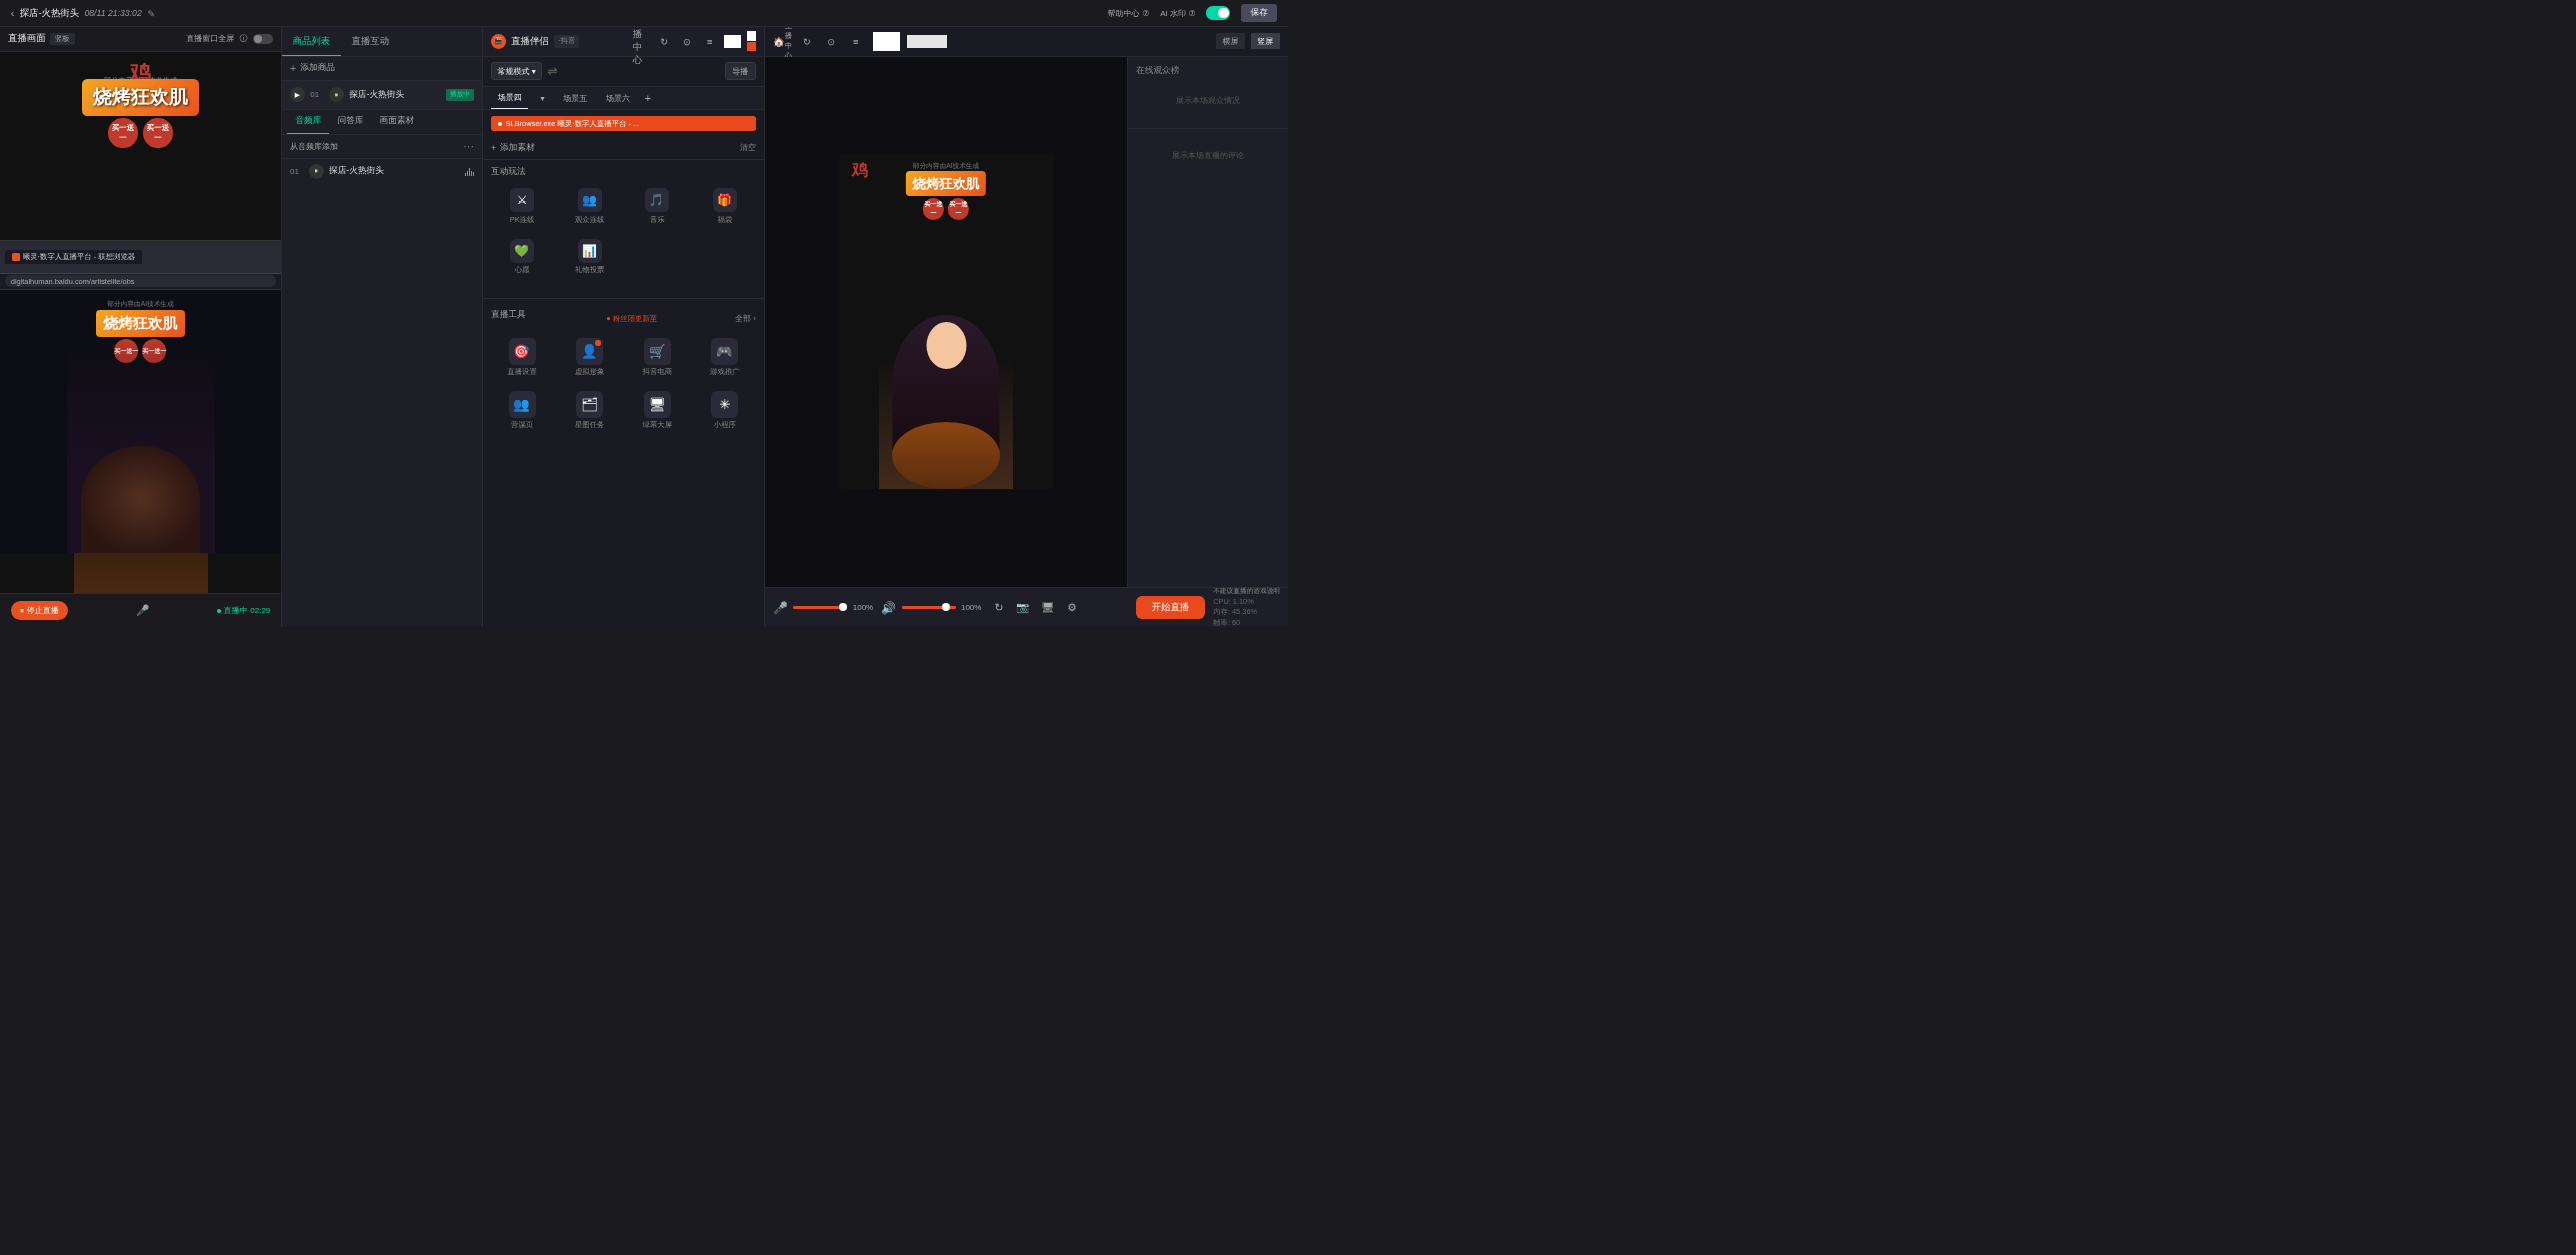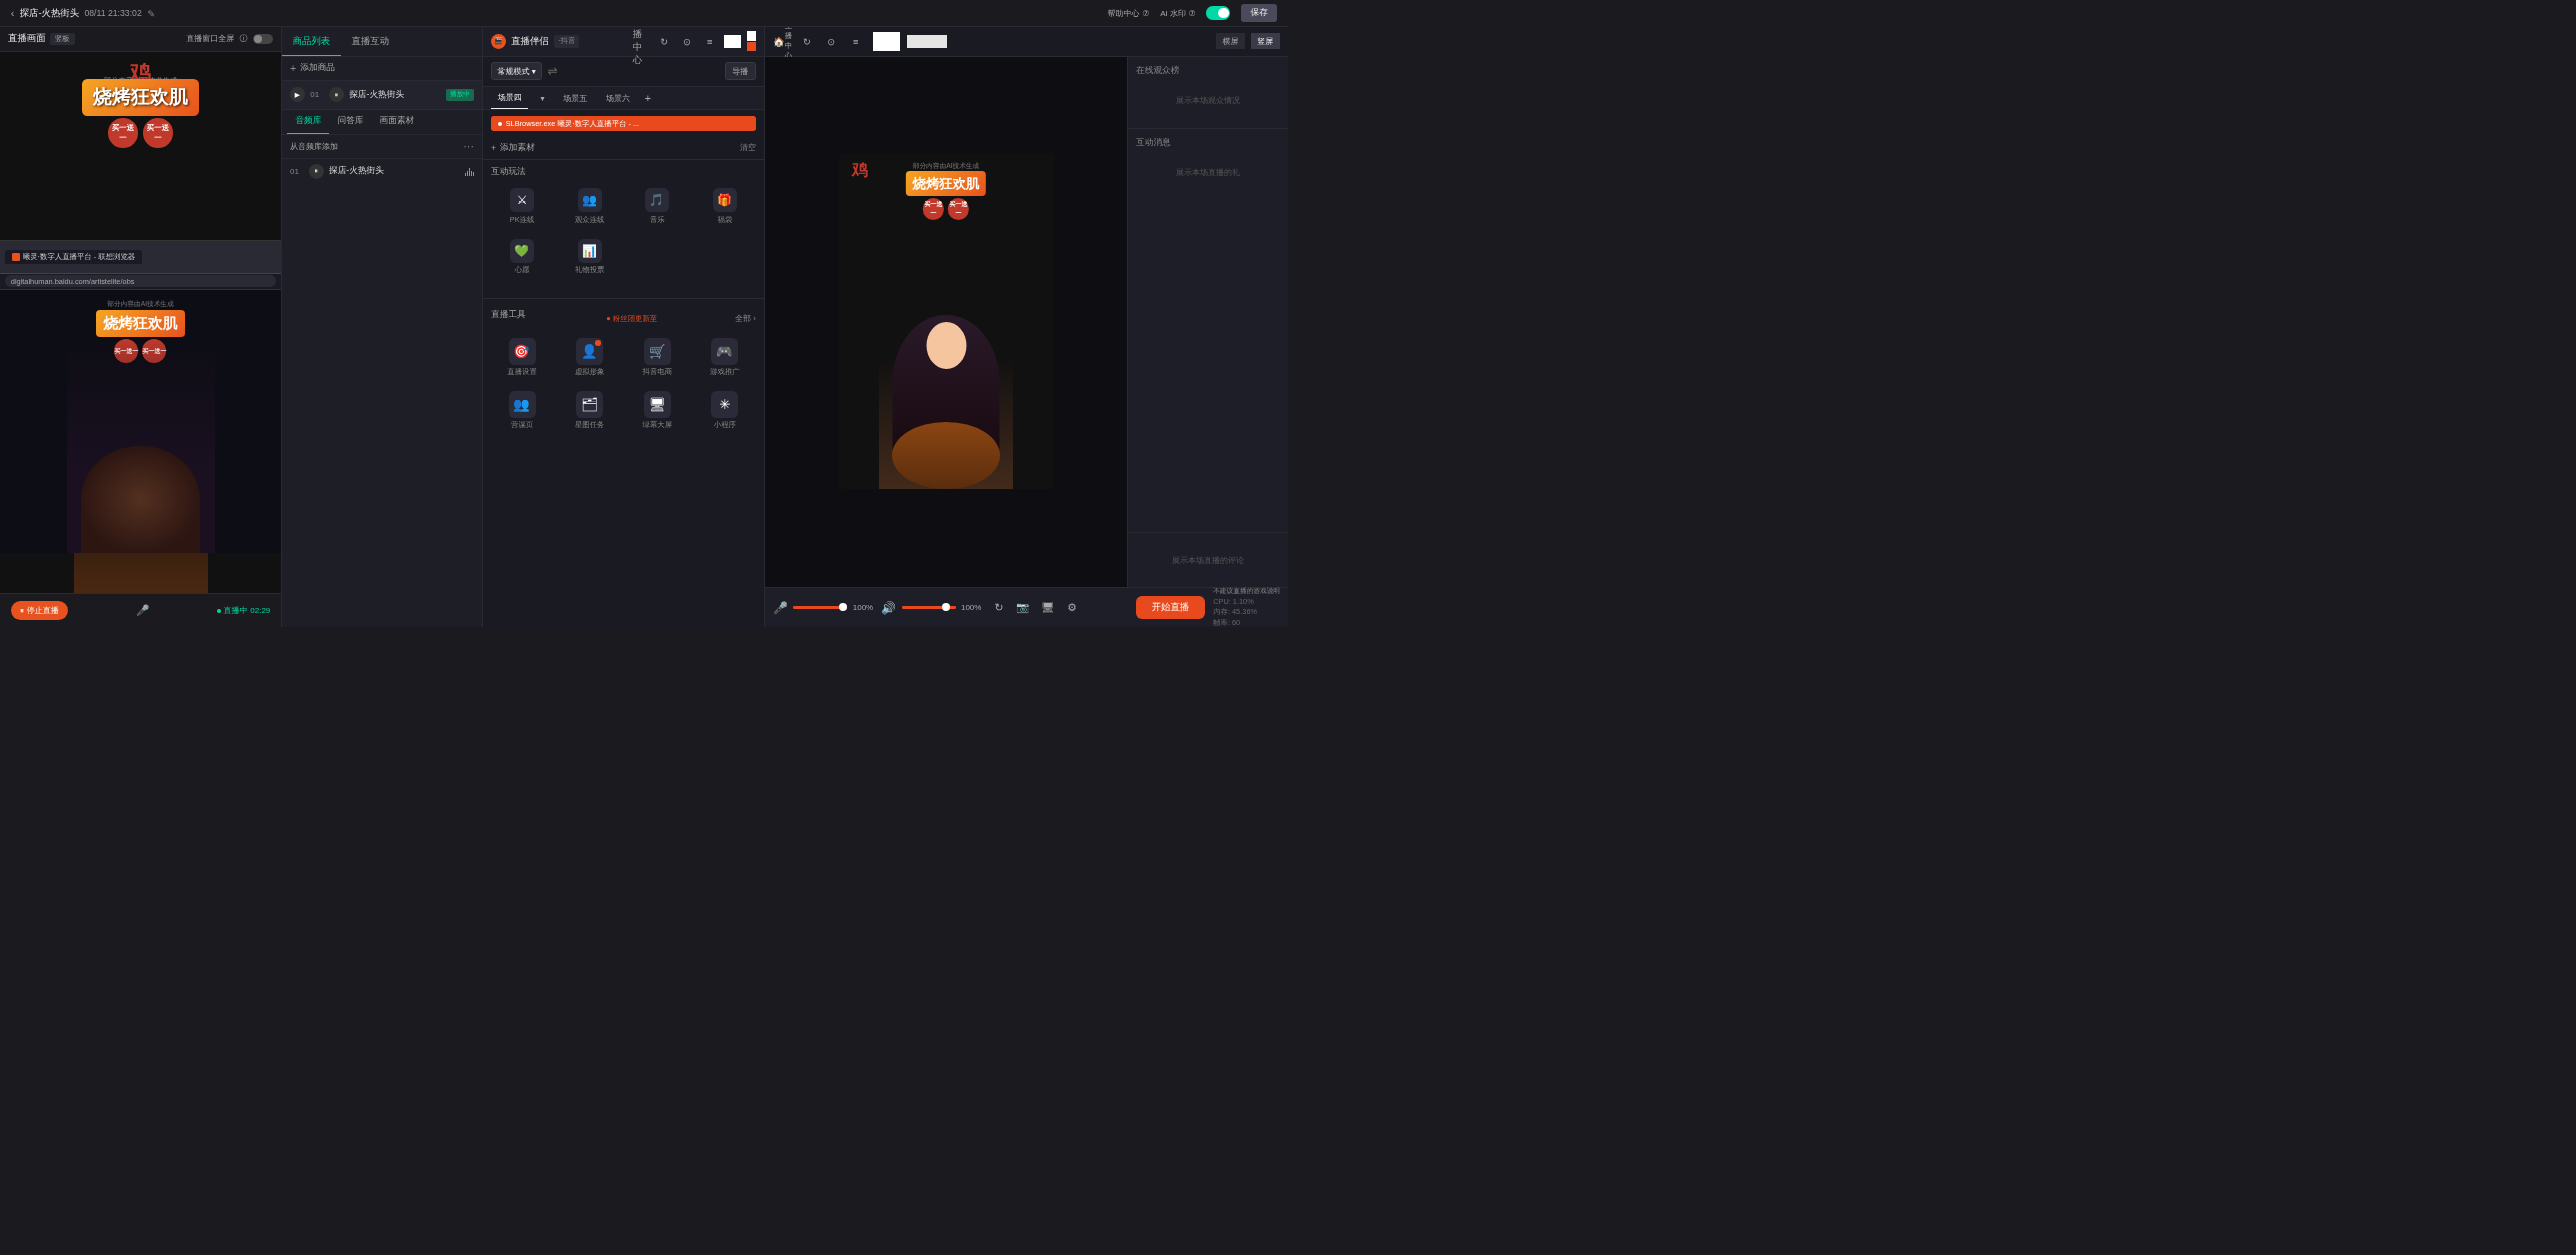--- a/index.html
+++ b/index.html
@@ -38,20 +38,21 @@
       color: #aaa;
       cursor: pointer;
     }
     .top-bar-left .title {
       font-size: 9.4px;
       color: #eee;
     }
     .top-bar-left .date {
       font-size: 8.7px;
       color: #999;
+      font-style: italic;
     }
     .top-bar-left .edit-icon {
       font-size: 9.4px;
       color: #888;
       cursor: pointer;
     }
     .top-bar-right {
       display: flex;
       align-items: center;
       gap: 10.7px;
@@ -1426,24 +1427,20 @@
 
           <div style="position:absolute;top:0;left:0;width:100%;height:100%;background:linear-gradient(180deg,rgba(20,10,5,0.6) 0%,rgba(10,5,2,0.8) 100%);z-index:-1;"></div>
         </div>
       </div>
 
       <div class="right-sidebar">
         <div class="viewers-section">
           <div class="viewers-title">在线观众榜</div>
           <div class="viewers-list-hint">展示本场观众情况</div>
         </div>
-        <div class="messages-section">
-          <div class="messages-title">互动消息</div>
-          <div class="messages-hint">展示本场直播的礼</div>
-        </div>
         <div class="comments-section">
           <div class="comments-hint">展示本场直播的评论</div>
         </div>
       </div>
     </div>
 
     <div class="right-bottom-bar">
       <div class="mic-section">
         <span class="mic-icon">🎤</span>
         <div class="volume-slider">

